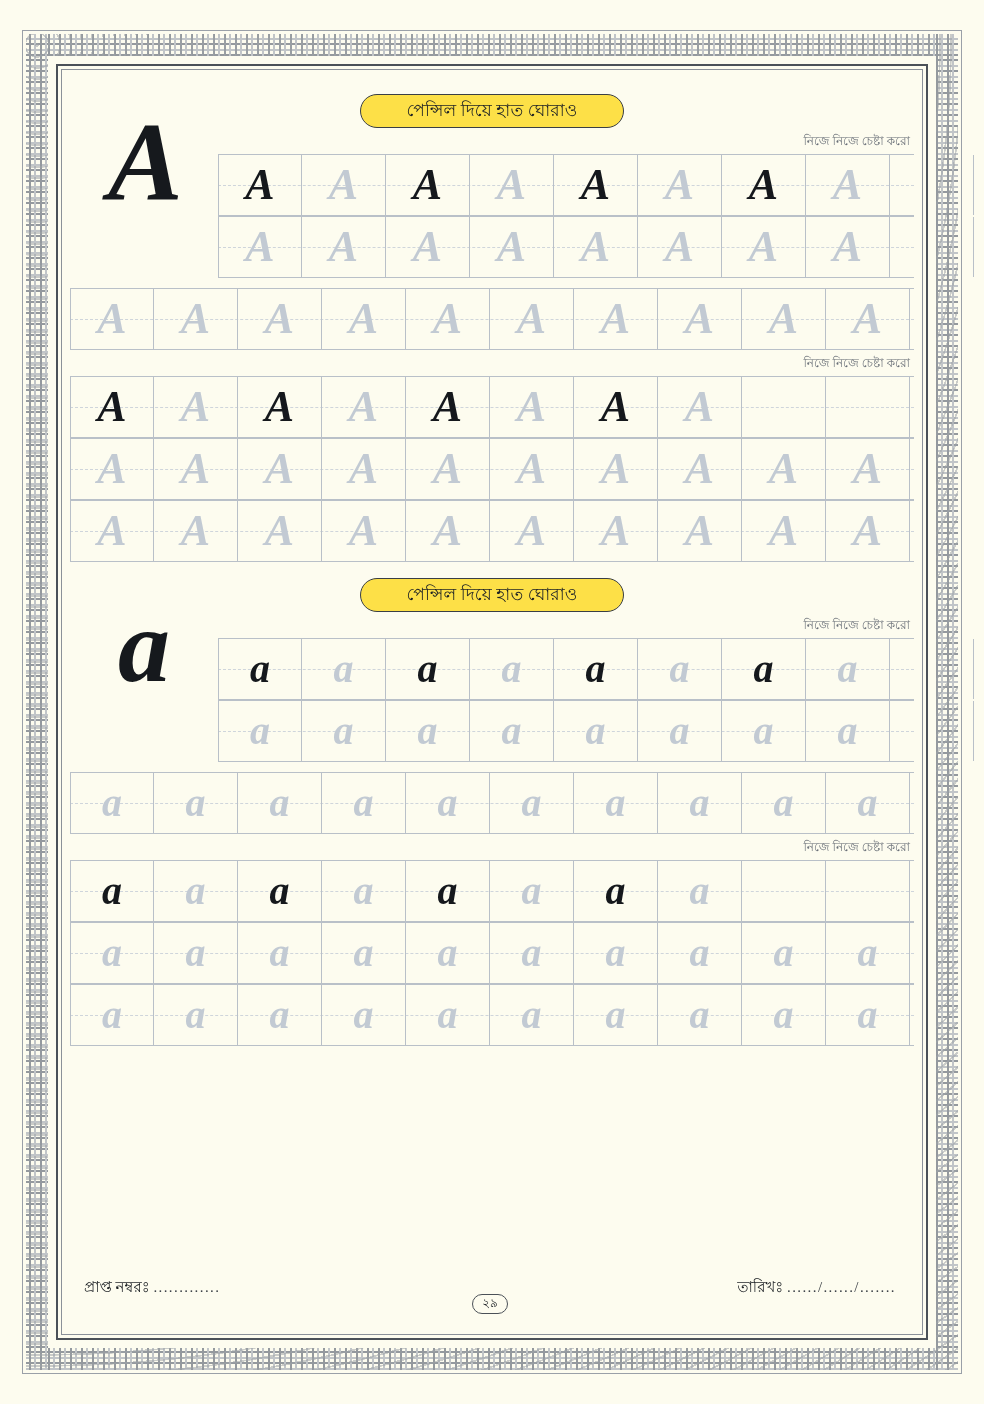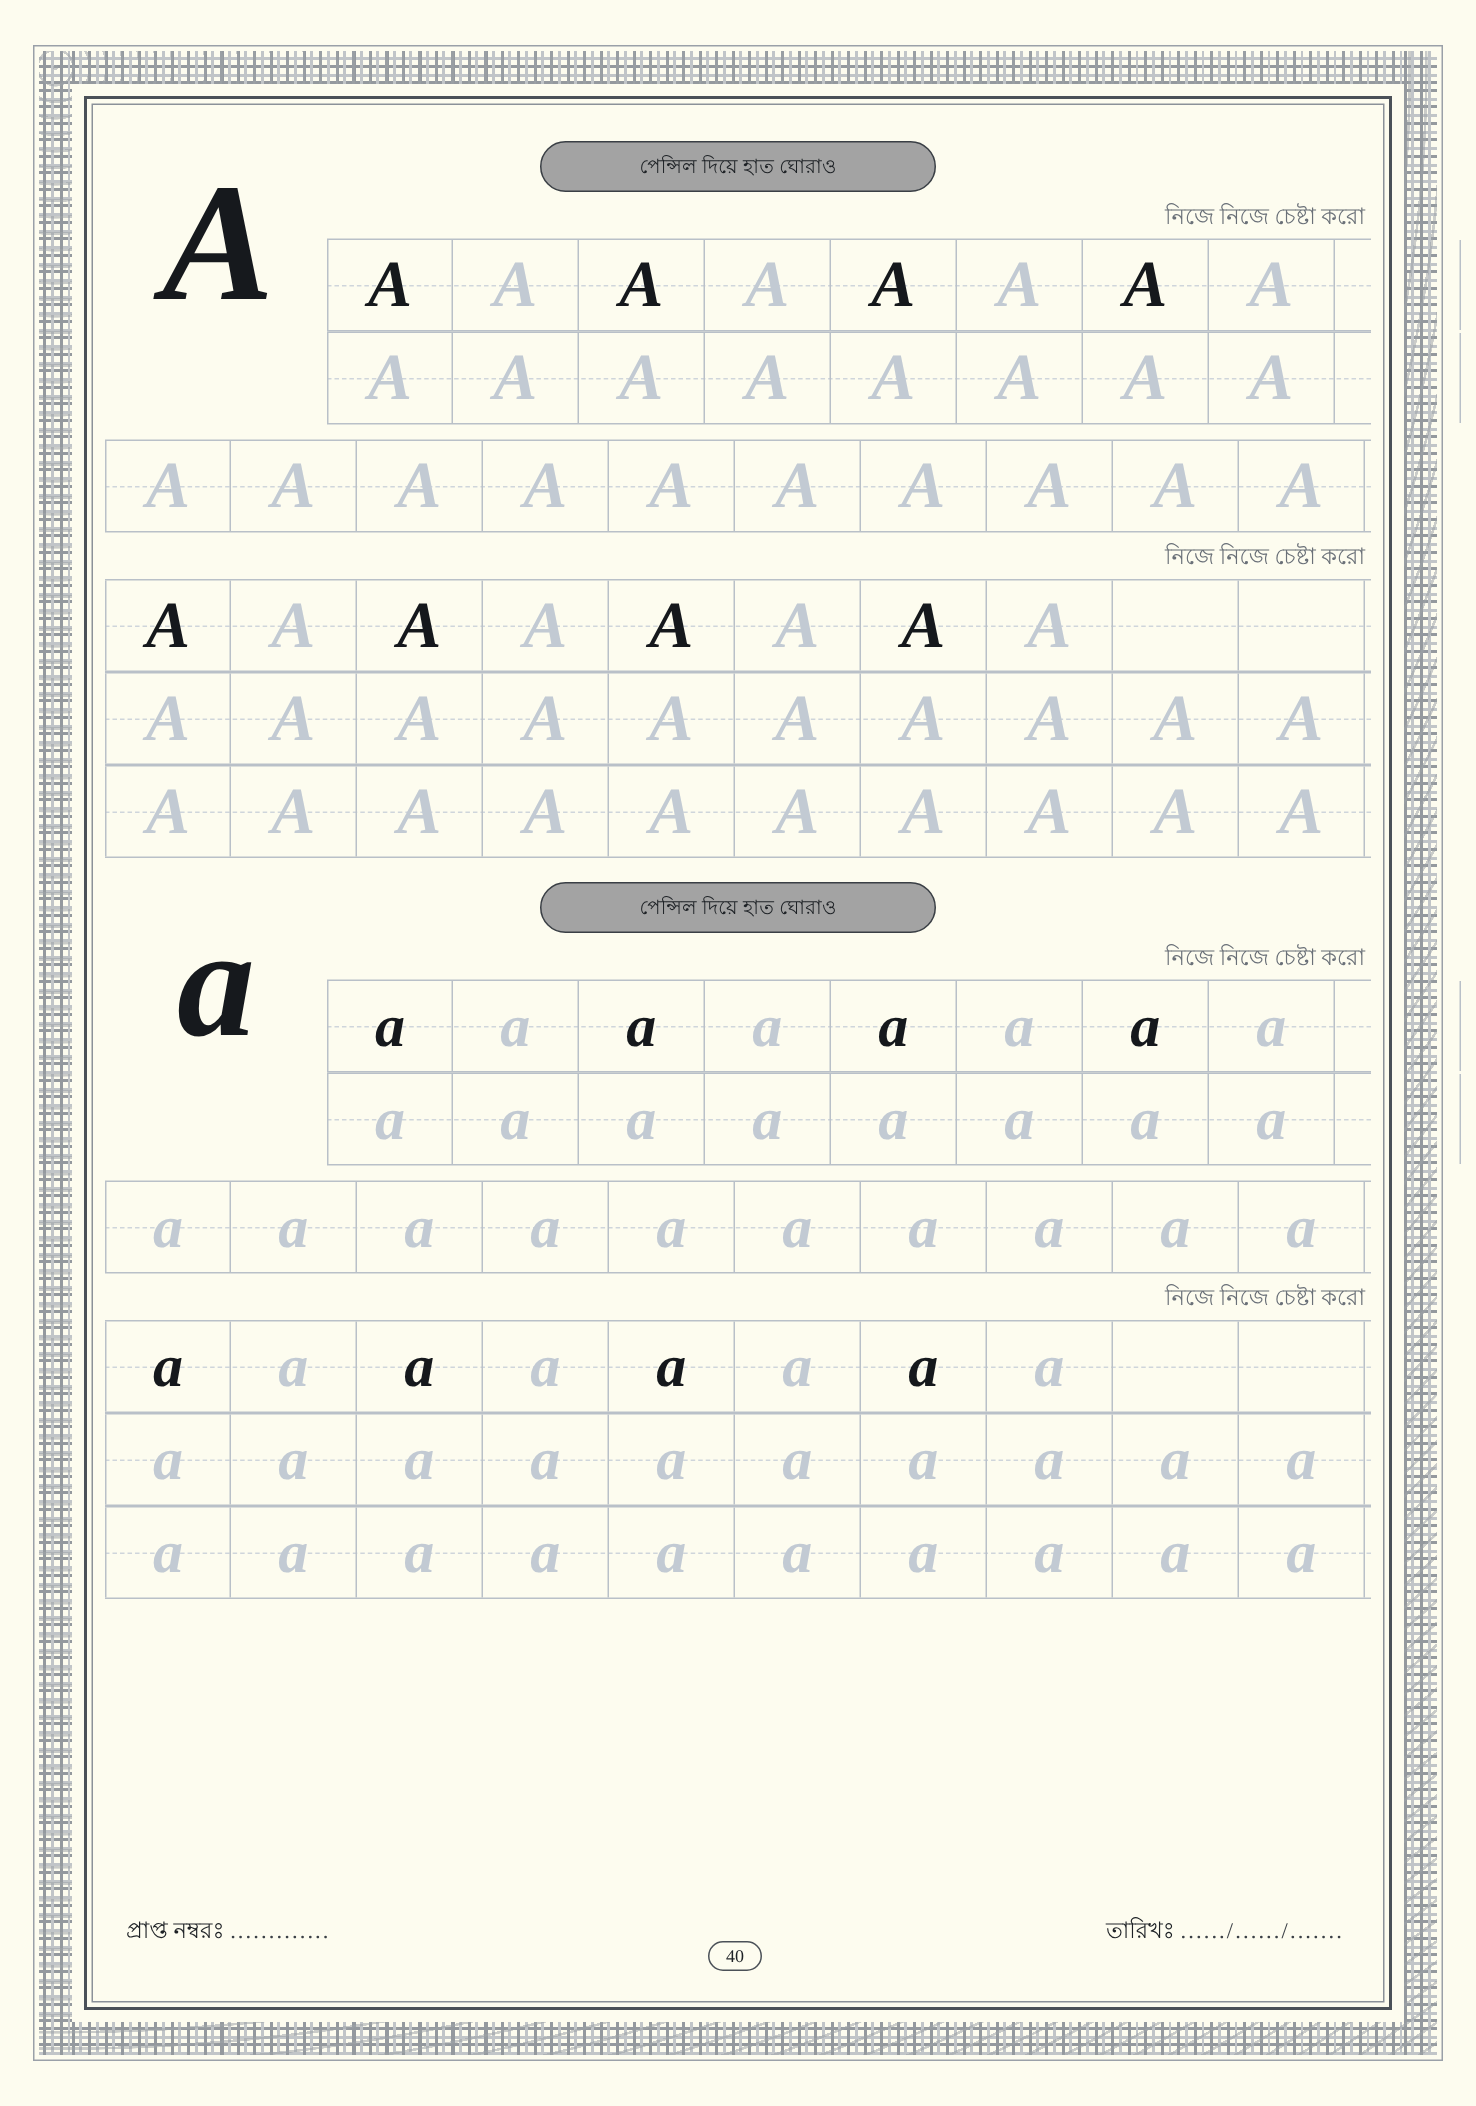--- a/index.html
+++ b/index.html
@@ -95,31 +95,31 @@
 
   .title-pill {
     margin: 14px auto 0 auto;
     width: 262px;
     height: 32px;
     border: 1.5px solid #3a3f45;
     border-radius: 18px;
     display: flex;
     align-items: center;
     justify-content: center;
-    background: #a3a3a3;
+    background: #fde047;
     font-family: "Liberation Serif", serif;
-    font-size: 13px;
+    font-size: 17px;
     color: #1d2125;
     letter-spacing: 0.2px;
   }
 
   .hint {
     text-align: right;
     font-family: "Liberation Serif", serif;
-    font-size: 15px;
+    font-size: 12px;
     color: #6a7078;
     padding-right: 4px;
     margin-top: 4px;
     margin-bottom: 2px;
   }
 
   
   .block {
     position: relative;
   }
@@ -630,17 +630,17 @@
 
     <div class="footer">
       <div class="footer-item">
         <span>প্রাপ্ত নম্বরঃ</span>
         <span class="dots">.............</span>
       </div>
       <div class="footer-item">
         <span>তারিখঃ</span>
         <span class="dots">....../....../.......</span>
       </div>
-      <div class="page-number">40</div>
+      <div class="page-number">২৯</div>
     </div>
 
   </div>
 </div>
 
 </body></html>

